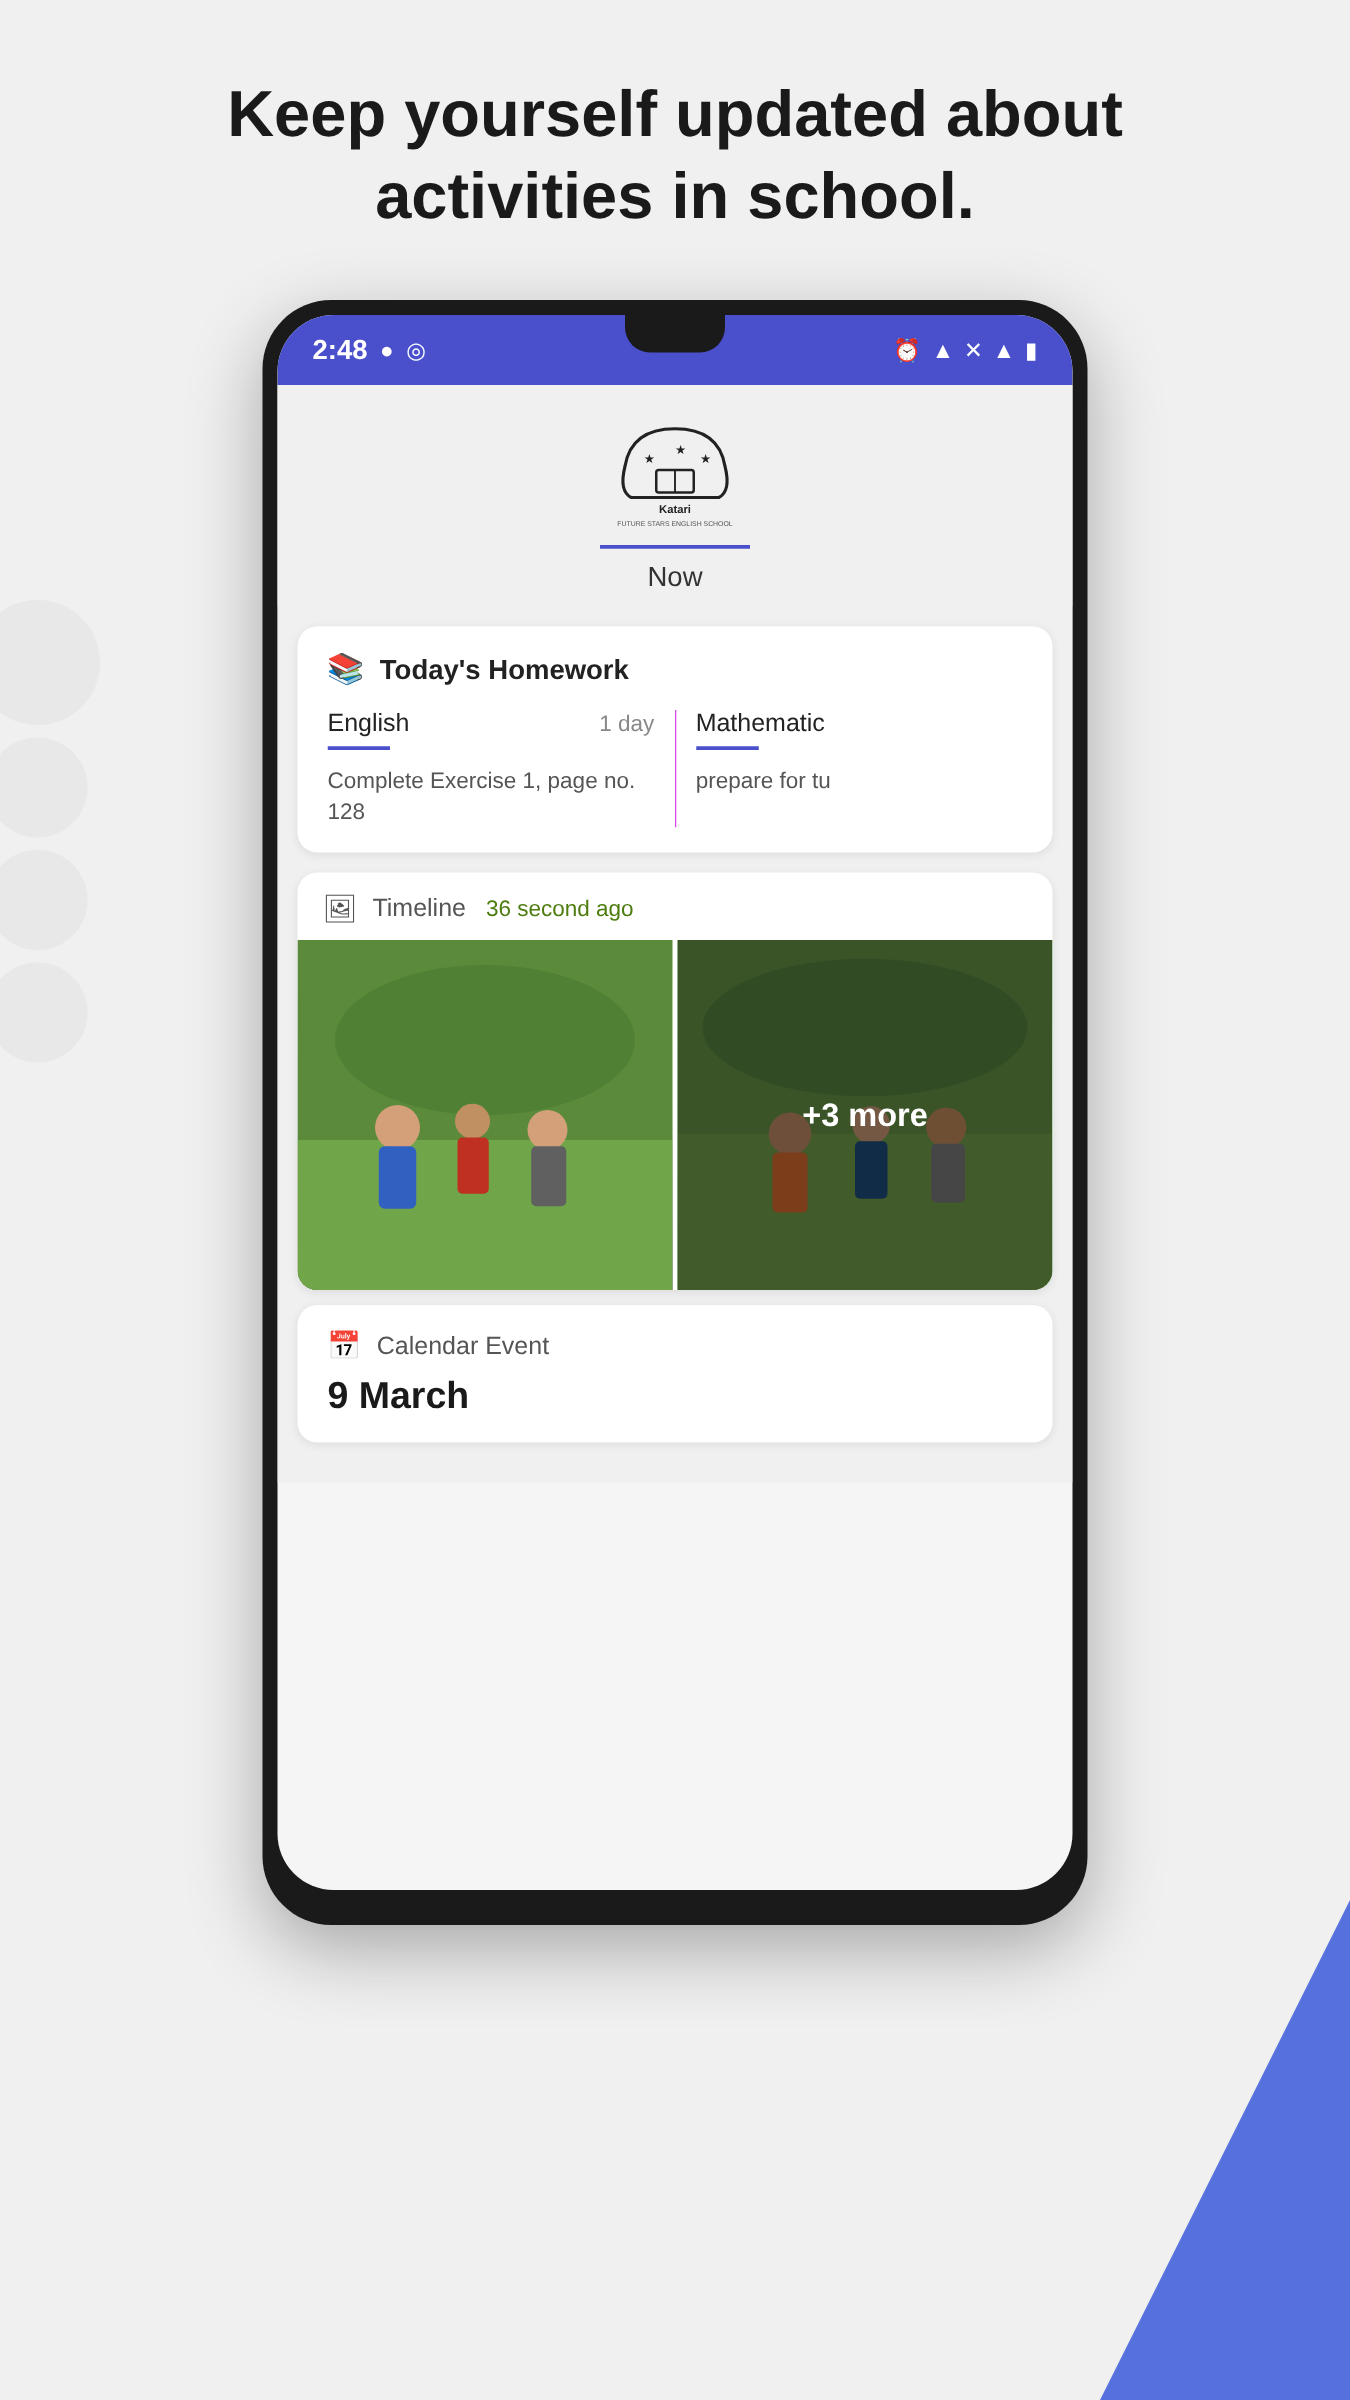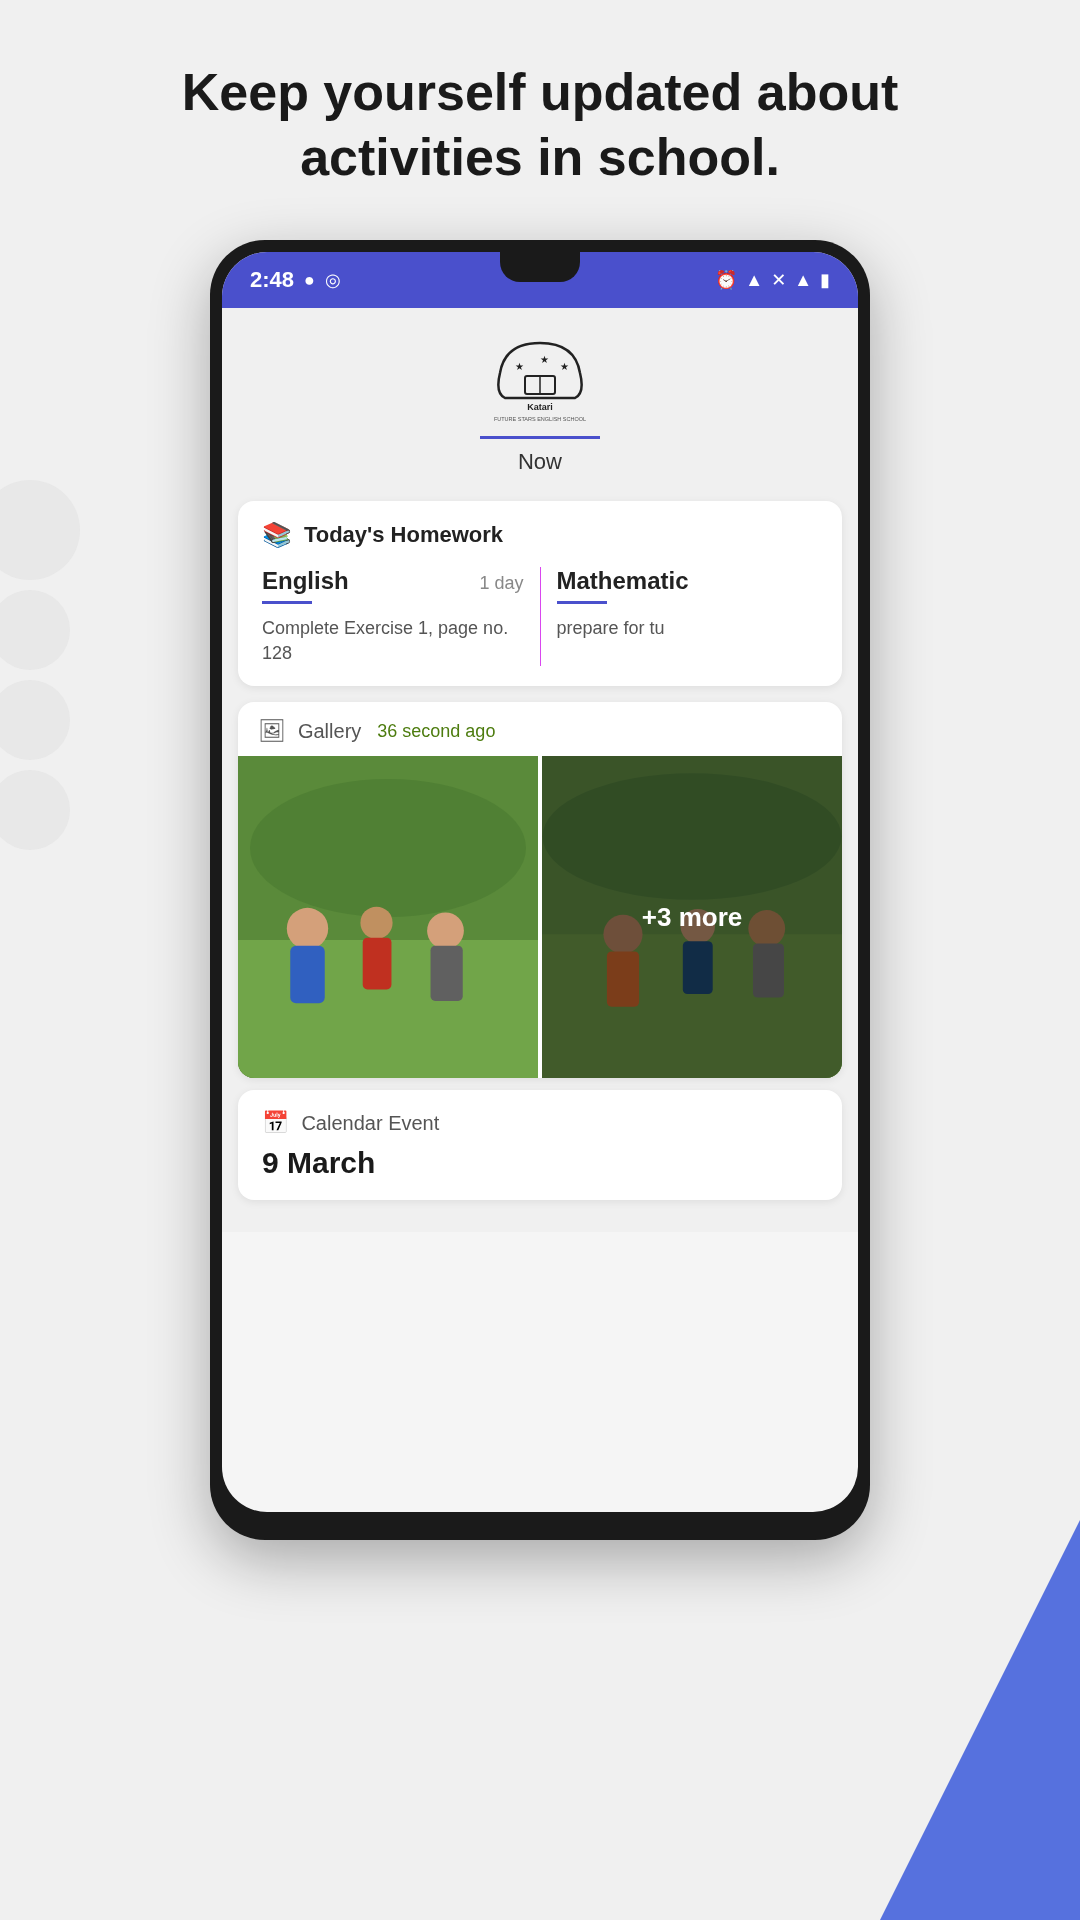--- a/index.html
+++ b/index.html
@@ -207,22 +207,22 @@
     }
 
     .hw-subject-row {
       display: flex;
       justify-content: space-between;
       align-items: baseline;
       margin-bottom: 6px;
     }
 
     .hw-subject {
-      font-size: 24px;
-      font-weight: 700;
+      font-size: 20px;
+      font-weight: 400;
       color: #222;
     }
 
     .hw-days {
       font-size: 18px;
       color: #888;
     }
 
     .hw-underline {
       width: 50px;
@@ -299,21 +299,21 @@
     }
 
     .gallery-images {
       display: flex;
       gap: 4px;
       padding: 0;
     }
 
     .gallery-img {
       flex: 1;
-      height: 322px;
+      height: 280px;
       background: #ccc;
       position: relative;
       overflow: hidden;
     }
 
     
     .img-picnic-1 {
       background: linear-gradient(135deg, #5a8a3a 0%, #3a6a2a 30%, #7ab84a 60%, #4a7a3a 100%);
     }
 
@@ -467,21 +467,21 @@
               <div class="hw-underline"></div>
               <div class="hw-desc">prepare for tu</div>
             </div>
           </div>
         </div>
 
 
         <div class="gallery-card">
           <div class="gallery-header">
             <span class="gallery-icon">🖼</span>
-            <span class="gallery-type">Gallery</span>
+            <span class="gallery-type">Timeline</span>
             <span class="gallery-time">36 second ago</span>
           </div>
           <div class="gallery-images">
             <div class="gallery-img img-picnic-1">
 
               <svg width="100%" height="100%" xmlns="http://www.w3.org/2000/svg" style="position:absolute;top:0;left:0;" viewBox="0 0 300 280" preserveAspectRatio="xMidYMid slice">
                 <rect width="300" height="280" fill="#5a8a3a"></rect>
                 <ellipse cx="150" cy="80" rx="120" ry="60" fill="#4a7a30" opacity="0.6"></ellipse>
                 <rect x="0" y="160" width="300" height="120" fill="#7ab050" opacity="0.7"></rect>
 

